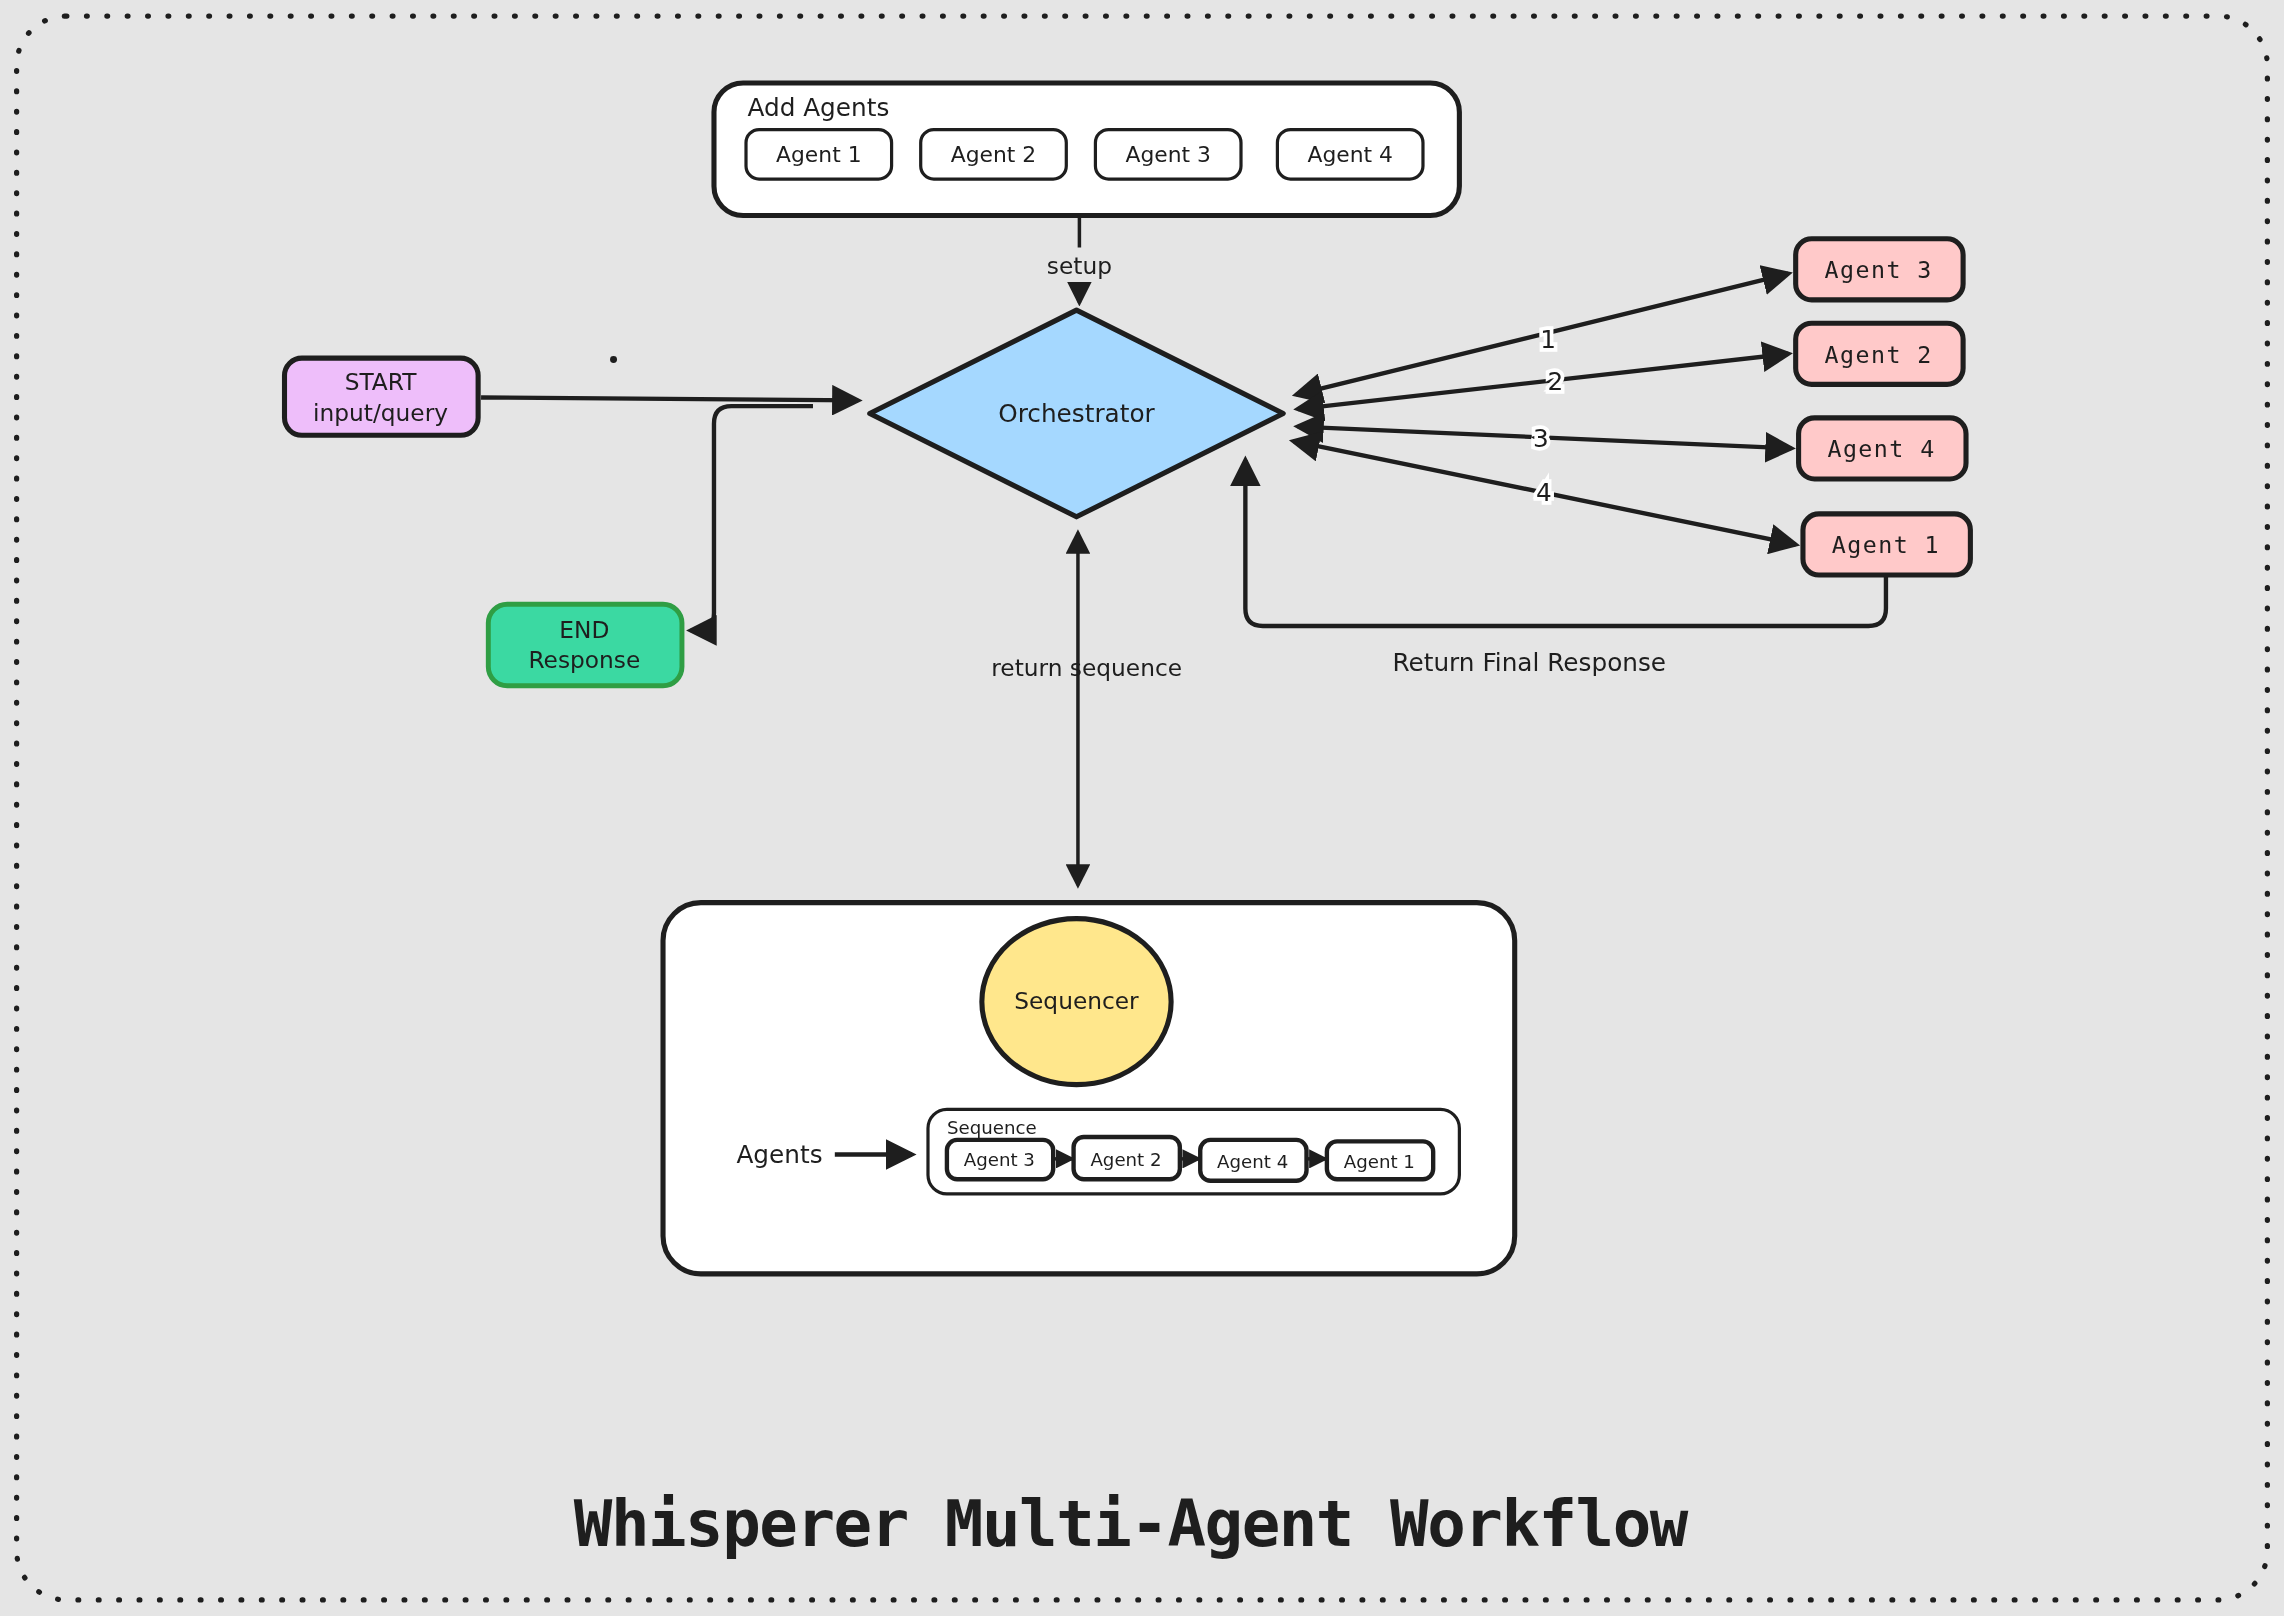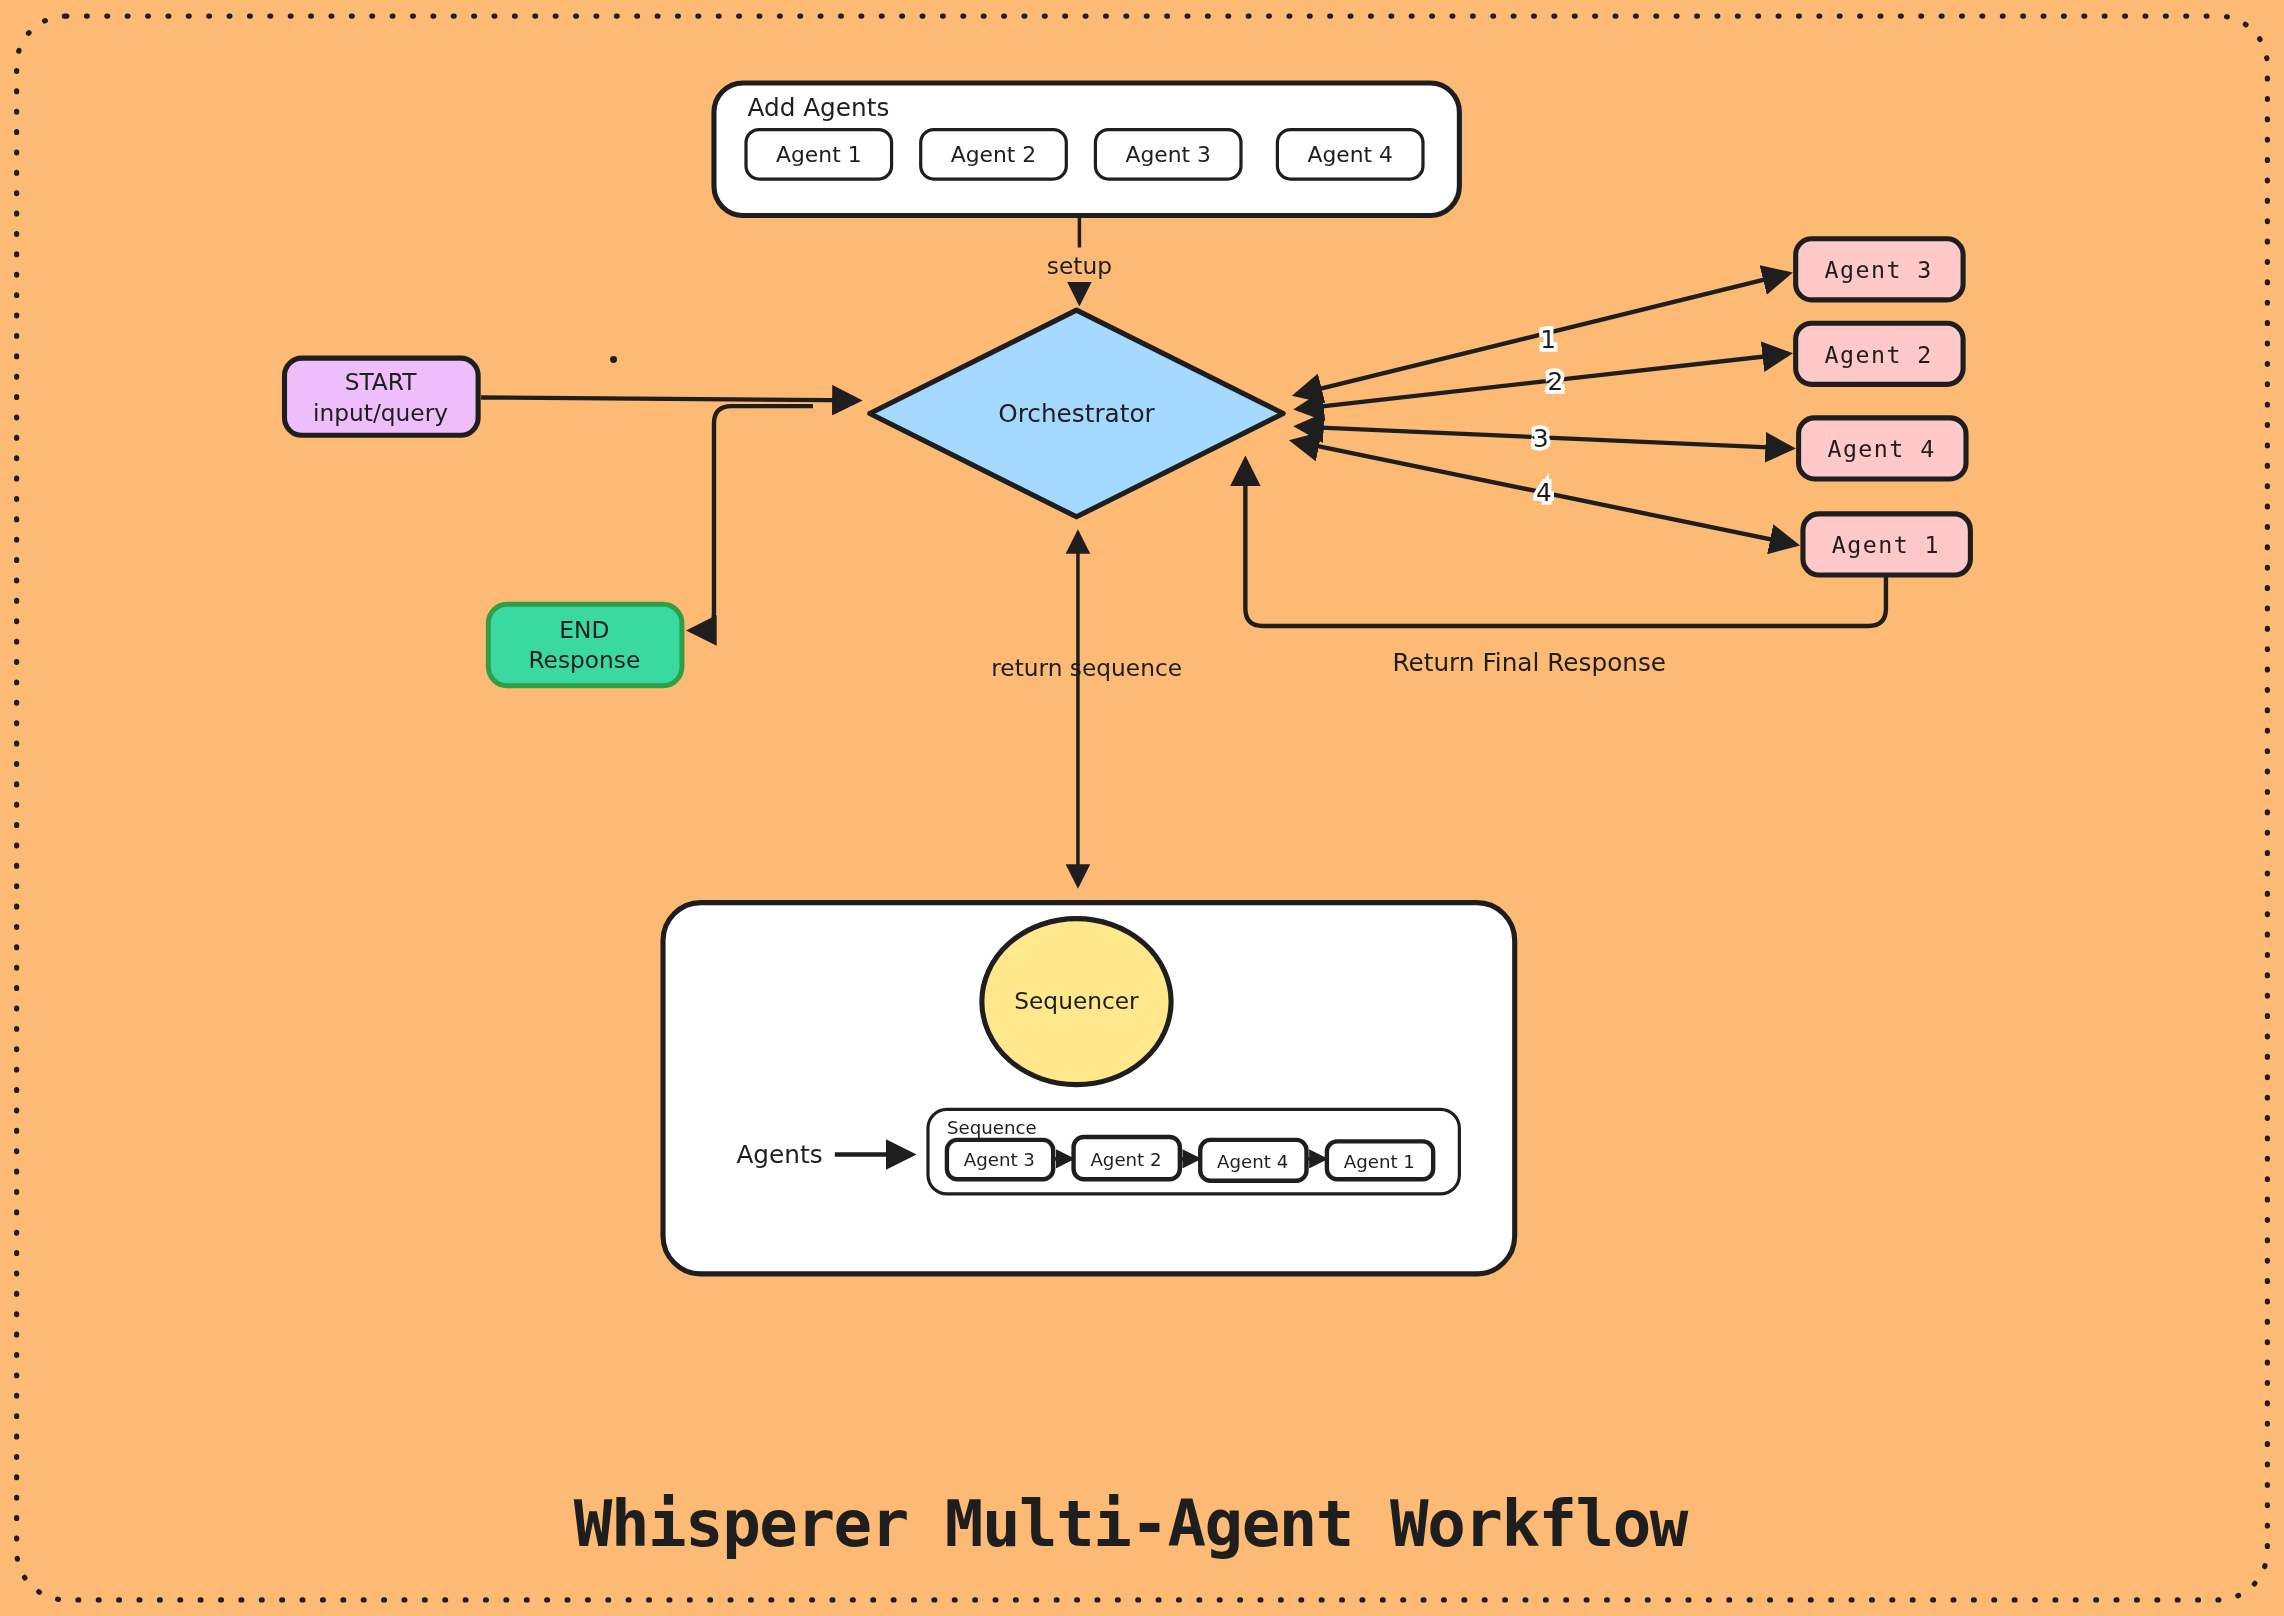--- a/index.html
+++ b/index.html
@@ -6,21 +6,21 @@
     margin: 0;
     padding: 0;
     background: #ffffff;
   }
   .canvas-wrap {
     width: 100vw;
     height: 100vh;
     display: flex;
     align-items: center;
     justify-content: center;
-    background: #fdba74;
+    background: #e5e5e5;
     text-decoration: underline;
   }
   svg { display: block; width: 100vw; height: auto; max-height: 100vh; }
   .shape      { stroke: #1e1e1e; stroke-width: 3; fill: #ffffff; }
   .thick      { stroke-width: 3.5; }
   .thin       { stroke-width: 2.2; }
   .conn       { stroke: #1e1e1e; stroke-width: 3; fill: none; }
   .conn-thin  { stroke: #1e1e1e; stroke-width: 2.4; fill: none; }
 
   text {

